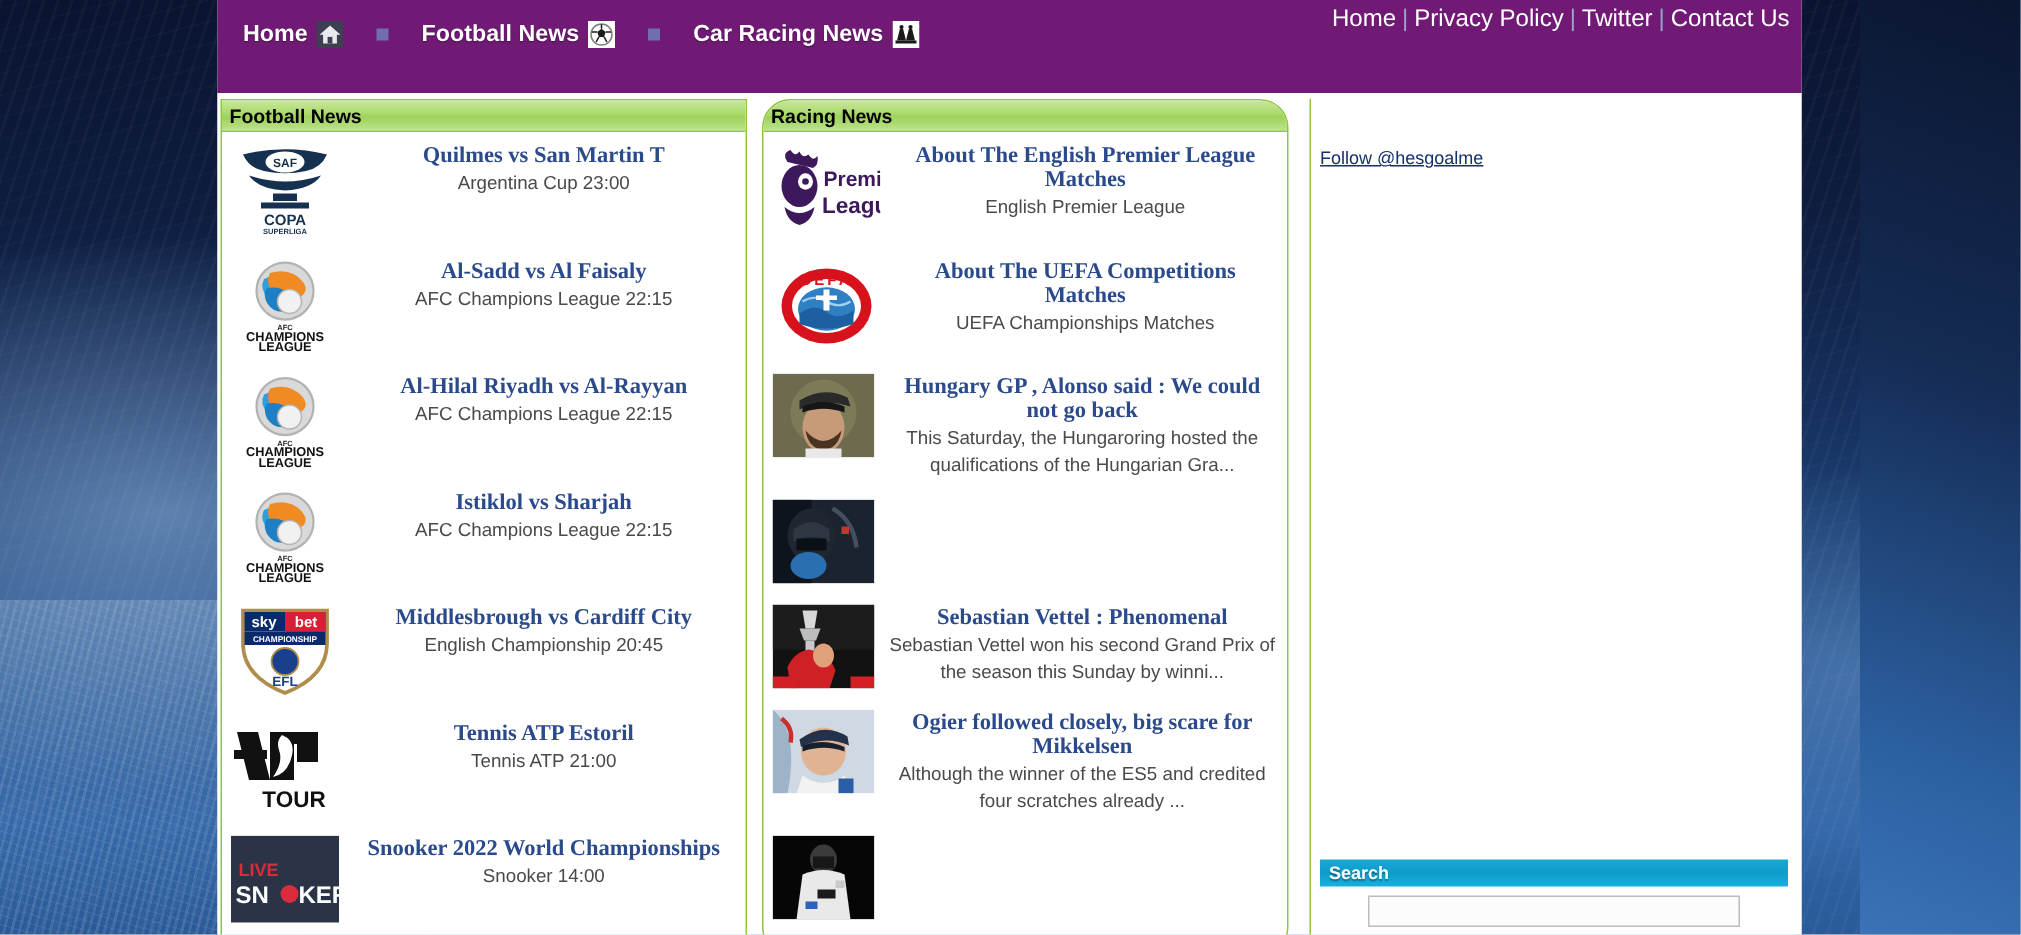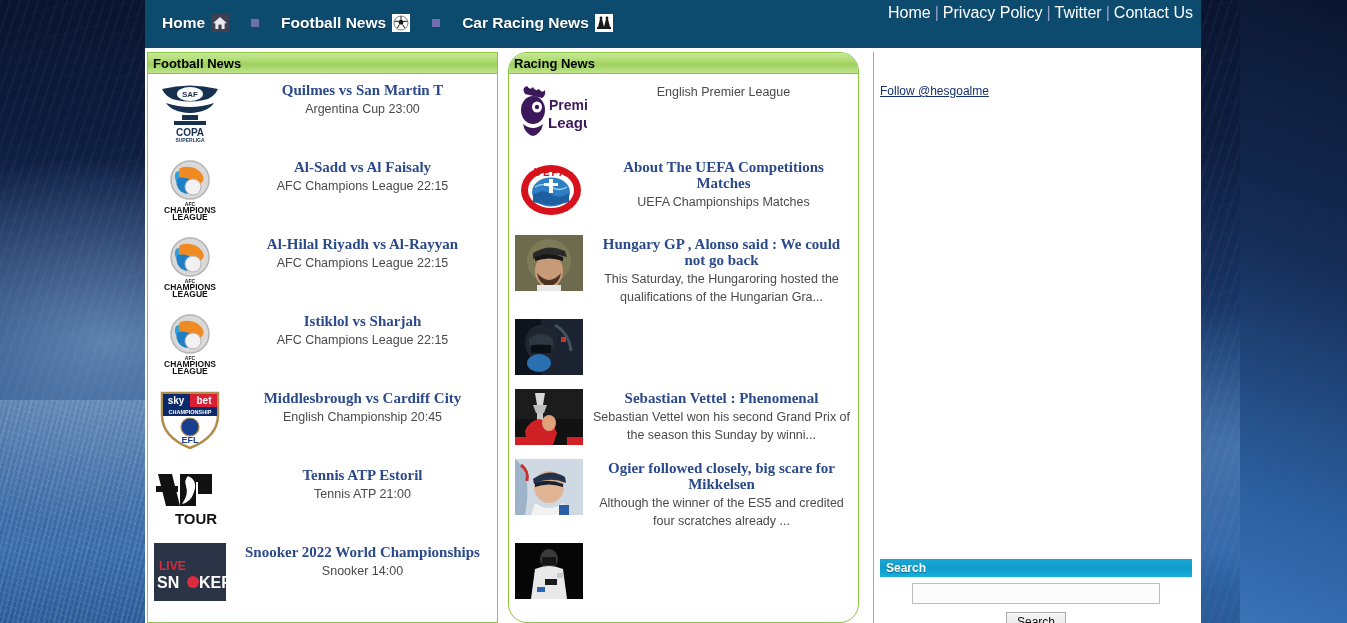--- a/index.html
+++ b/index.html
@@ -44,22 +44,22 @@
   #page {
     position: absolute;
     left: 145px; top: 0;
     width: 1056px; height: 623px;
     background: #ffffff;
   }
 
   
   #topnav {
     position: relative;
-    height: 48px;
-    background: #0c4a6e;
+    height: 62px;
+    background: #701a75;
     color: #ffffff;
   }
   #mainmenu {
     position: absolute;
     left: 17px; top: 14px;
     display: flex; align-items: center;
   }
   #mainmenu .mi {
     display: flex; align-items: center; gap: 6px;
     color: #ffffff; text-decoration: none;
@@ -405,20 +405,21 @@
                 <ellipse cx="18" cy="26" rx="12" ry="14"></ellipse>
                 <path d="M8 40 q10 8 20 0 q-2 10 -10 12 q-8 -2 -10 -12 Z"></path>
               </g>
               <ellipse cx="22" cy="23" rx="5" ry="5.5" fill="#ffffff"></ellipse>
               <circle cx="22" cy="23" r="2.2" fill="#3d195b"></circle>
               <text x="34" y="26" font-family="Liberation Sans, sans-serif" font-size="14" font-weight="bold" fill="#3d195b">Premier</text>
               <text x="33" y="44" font-family="Liberation Sans, sans-serif" font-size="15" font-weight="bold" fill="#3d195b">League</text>
             </svg>
           </span>
           <span class="itext">
+            <a class="ititle" href="#">About The English Premier League Matches</a>
             <span class="isub">English Premier League</span>
           </span>
         </li>
 
         <li class="news-item">
           <span class="thumb">
             <svg class="logo-svg" viewBox="0 0 72 58" width="72" height="58">
               <ellipse cx="36" cy="29" rx="30" ry="25" fill="#d8121c"></ellipse>
               <ellipse cx="36" cy="29" rx="23" ry="18" fill="#ffffff"></ellipse>
               <ellipse cx="36" cy="31" rx="19" ry="14.5" fill="#2f7fc4"></ellipse>

